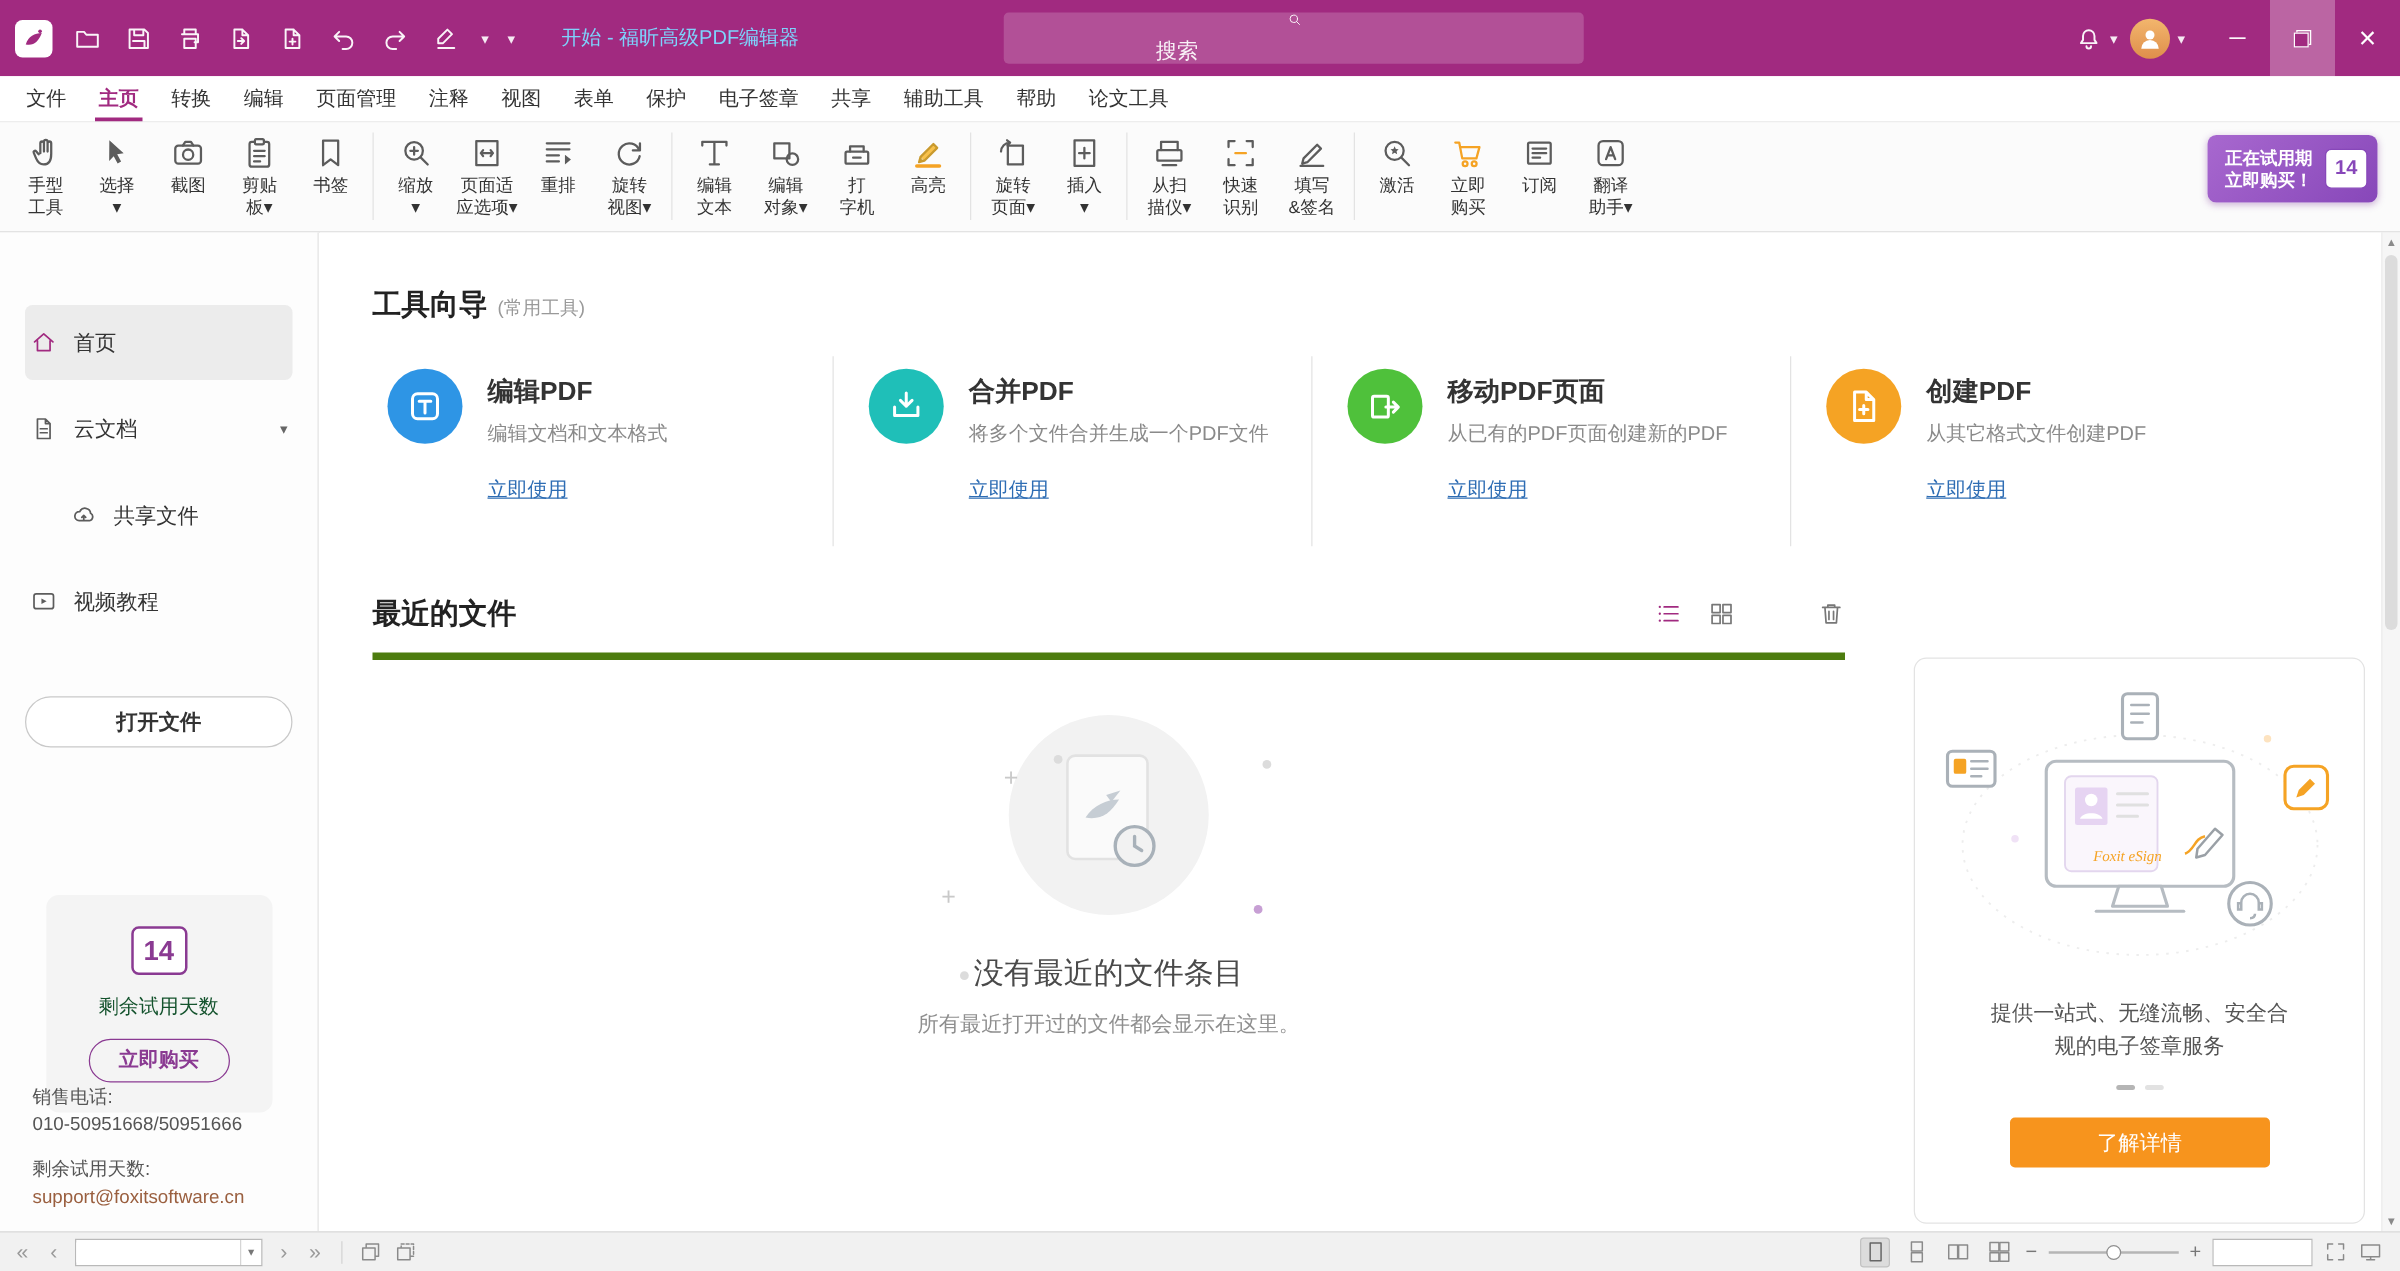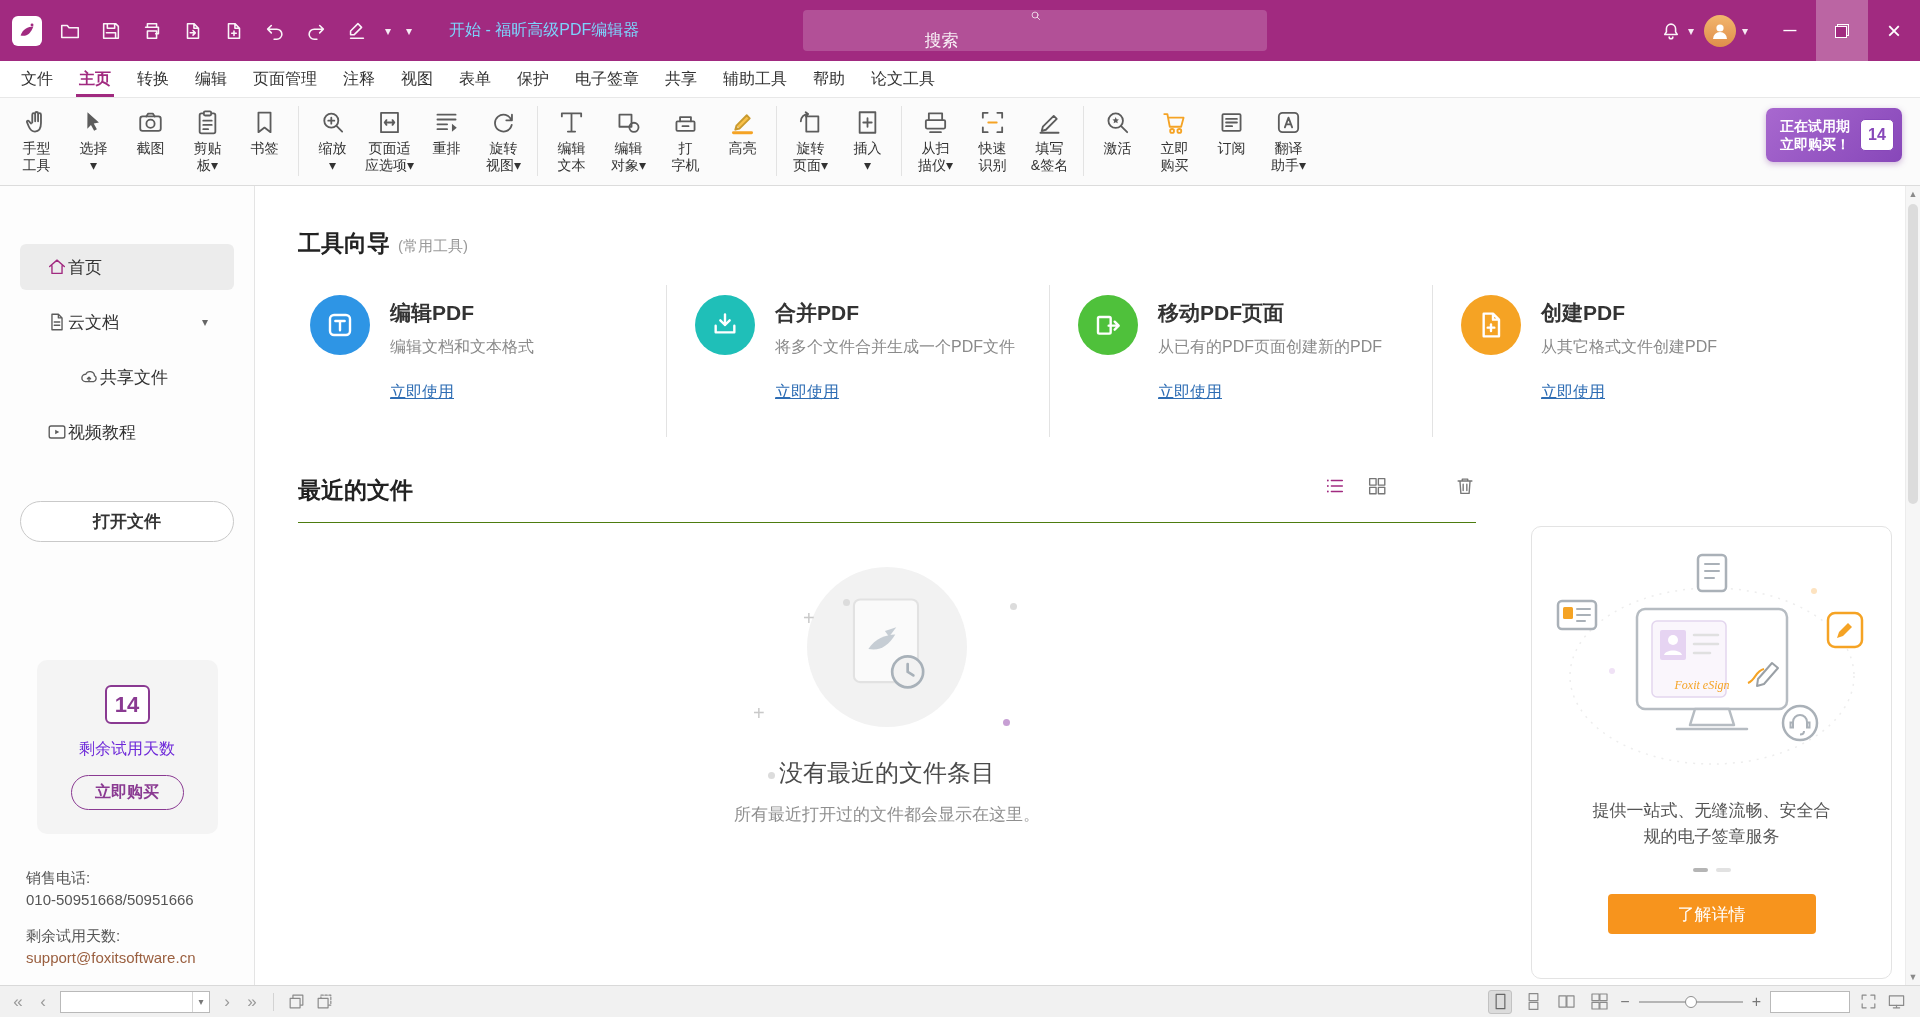--- a/index.html
+++ b/index.html
@@ -44,50 +44,50 @@
   .ric { height:36px; display:flex; align-items:center; }
   .ric svg { width:29px; height:29px; }
   .rlbl { font-size:14px; line-height:17px; color:#333; text-align:center; white-space:pre-line; }
   .trial-badge { position:absolute; right:18px; top:10px; height:54px; border-radius:7px; background:linear-gradient(135deg,#a868cf,#8747b9); display:flex; align-items:center; gap:10px; padding:0 8px 0 14px; color:#fff; box-shadow:0 2px 6px rgba(120,50,150,.35); }
   .trial-badge .lines { font-size:14px; line-height:18px; text-align:center; font-weight:bold; }
   .trial-badge .count { width:34px; height:32px; background:#fff; color:#8747b9; border:1px solid #8747b9; border-radius:5px; display:flex; align-items:center; justify-content:center; font-weight:bold; font-size:16px; }
 
   
   .sidebar { position:absolute; top:186px; left:0; width:255px; bottom:32px; background:#fdfdfd; border-right:1px solid #e4e4e4; }
   .snav { padding-top:58px; }
-  .sitem { height:46px; display:flex; align-items:center; margin:0 20px 9px; padding:0 26px; border-radius:6px; font-size:17px; color:#333; }
+  .sitem { height:60px; display:flex; align-items:center; gap:13px; margin:0 20px 9px; padding:0 4px; border-radius:6px; font-size:17px; color:#333; }
   .sitem.active { background:#ececec; }
   .sitem svg { width:22px; height:22px; }
   .sitem .row-caret { margin-left:auto; color:#666; font-size:12px; }
   .sitem.sub { margin-left:52px; }
   .open-btn { margin:46px 20px 0; width:214px; height:41px; border:1px solid #c9c9c9; border-radius:21px; background:#fff; font-size:17px; font-weight:bold; color:#333; display:flex; align-items:center; justify-content:center; font-family:"Liberation Sans",sans-serif; }
   .strial { margin:118px auto 0; width:181px; background:#f4f4f4; border-radius:10px; padding:25px 0 24px; }
   .days-box { width:45px; height:39px; border:2px solid #8a3a92; border-radius:6px; background:#fff; color:#8a3a92; font-weight:bold; font-size:22px; display:flex; align-items:center; justify-content:center; margin:0 auto; }
-  .trial-label { margin-top:15px; text-align:center; font-size:16px; color:#6d28d9; }
+  .trial-label { margin-top:15px; text-align:center; font-size:16px; color:#14532d; }
   .buy-btn { margin:15px auto 0; width:113px; height:35px; border:1.5px solid #8a3a92; border-radius:18px; background:transparent; color:#8a3a92; font-size:16px; font-weight:bold; display:flex; align-items:center; justify-content:center; font-family:"Liberation Sans",sans-serif; }
   .contact { position:absolute; left:26px; bottom:16px; font-size:15px; color:#555; line-height:22px; }
   .contact .grp { margin-top:14px; }
   .contact .email { color:#9a5f3f; }
 
   
   .content { position:absolute; left:256px; top:186px; right:15px; bottom:32px; background:#fff; overflow:hidden; }
   .tg-row { margin:42px 0 0 42px; display:flex; align-items:baseline; gap:8px; }
   .tg-title { font-size:23px; font-weight:bold; color:#222; }
   .tg-sub { font-size:15px; color:#999; }
   .cards { display:flex; margin:26px 0 0 42px; }
   .card { width:383px; height:152px; display:flex; gap:20px; padding:10px 10px 0 28px; }
   .card:first-child { width:368px; padding-left:12px; }
   .card + .card { border-left:1px solid #e3e3e3; }
   .card-ic { width:60px; height:60px; border-radius:50%; flex:0 0 60px; display:flex; align-items:center; justify-content:center; }
   .card-ic svg { width:32px; height:32px; fill:none; stroke:#fff; stroke-width:1.8; stroke-linecap:round; stroke-linejoin:round; }
   .card-body { display:flex; flex-direction:column; }
   .card-title { font-size:21px; font-weight:bold; color:#333; margin-top:4px; }
   .card-desc { font-size:16px; color:#8a8a8a; margin-top:10px; }
   .card-link { font-size:16px; color:#2e6db4; text-decoration:underline; margin-top:24px; width:fit-content; }
-  .recent-row { margin:38px 0 0 42px; width:1178px; display:flex; align-items:flex-start; border-bottom:1px solid #4d7c0f; padding-bottom:16px; }
+  .recent-row { margin:38px 0 0 42px; width:1178px; display:flex; align-items:center; border-bottom:6px solid #4d7c0f; padding-bottom:16px; }
   .recent-title { font-size:23px; font-weight:bold; color:#222; }
   .recent-icons { margin-left:auto; display:flex; align-items:center; gap:20px; }
   .recent-icons svg { width:22px; height:22px; }
   .ri-trash { margin-left:46px; }
   .empty { width:1178px; margin:0 42px; text-align:center; position:relative; }
   .empty-circle { width:160px; height:160px; border-radius:50%; background:#f2f2f2; margin:44px auto 0; display:flex; align-items:center; justify-content:center; }
   .empty-circle svg { width:124px; height:124px; }
   .empty-title { margin-top:30px; font-size:24px; color:#4a4a4a; }
   .empty-desc { margin-top:14px; font-size:17px; color:#8f8f8f; }
   .spark { position:absolute; font-size:20px; color:#c9c9c9; }

